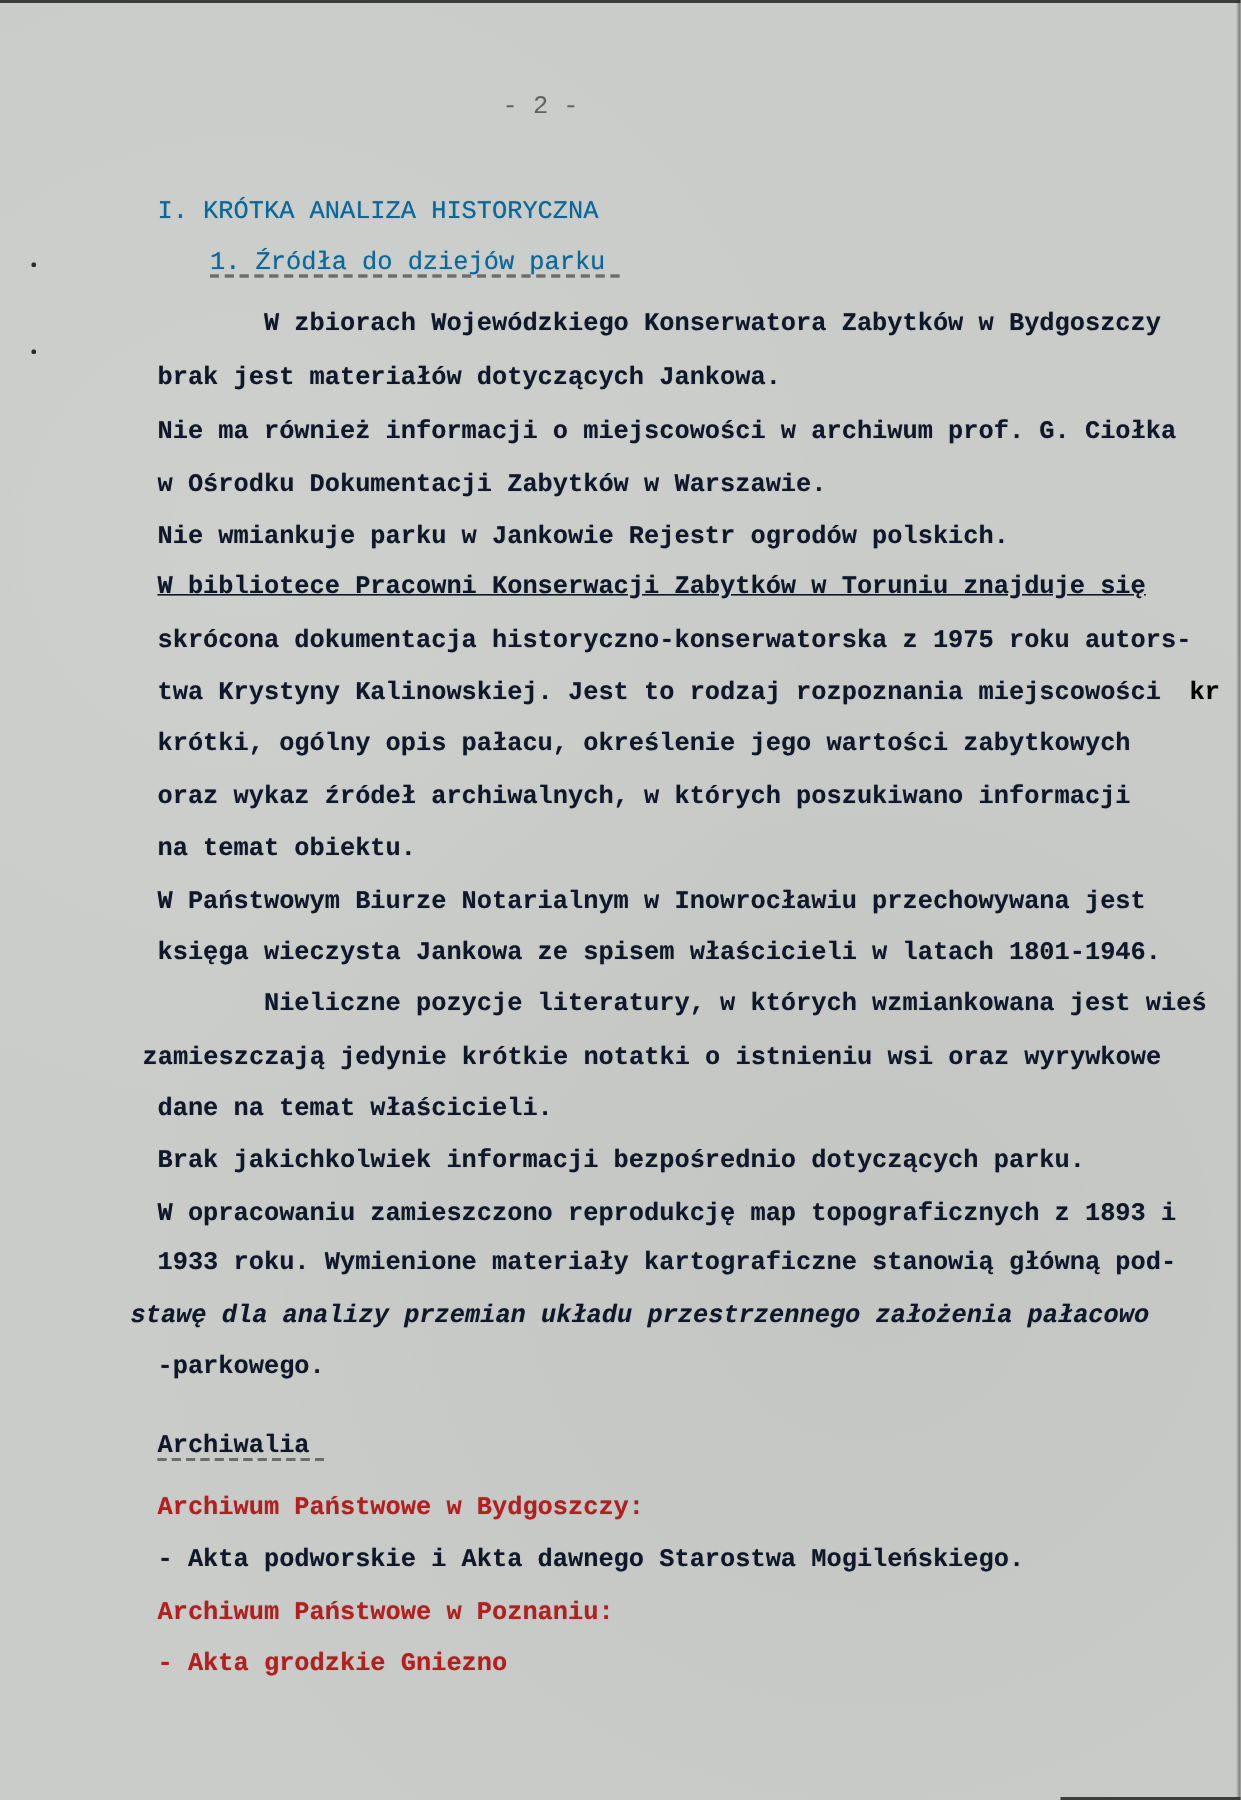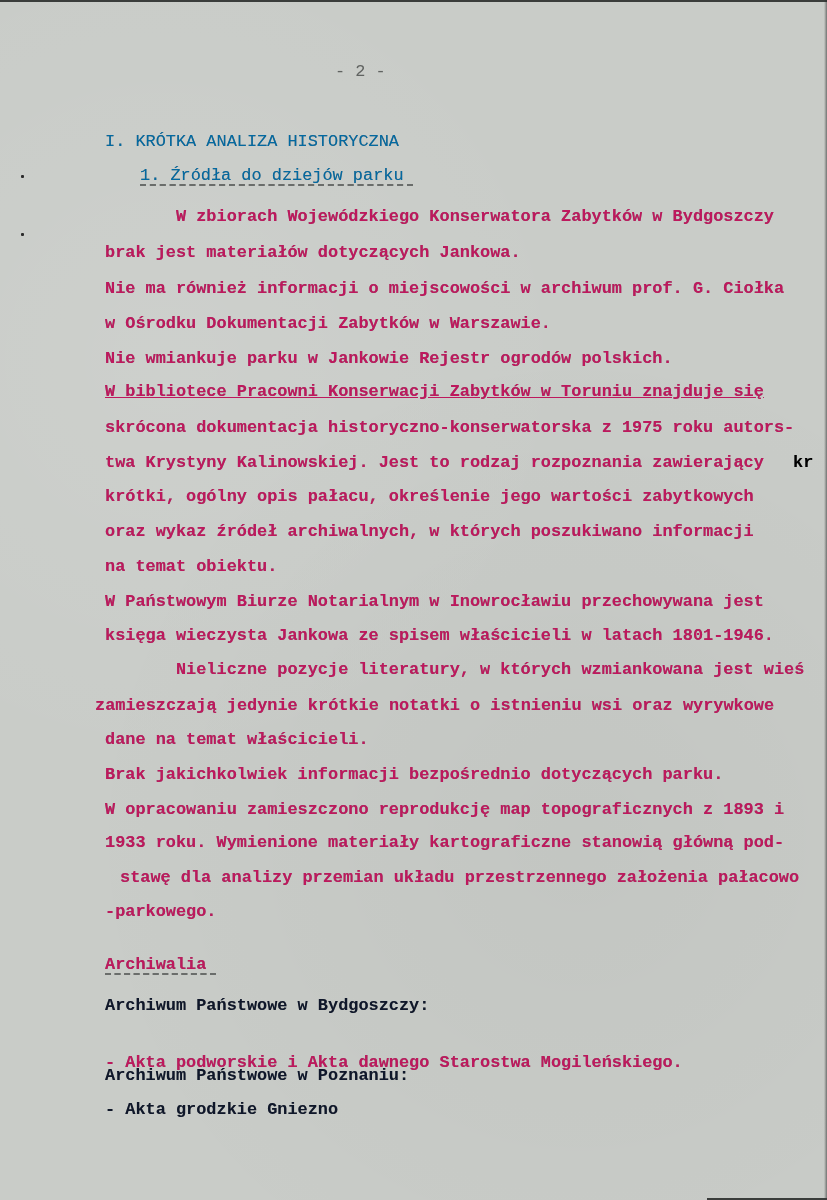--- a/index.html
+++ b/index.html
@@ -36,24 +36,24 @@
     background: #2b2b2b;
     border-radius: 1px;
   }
   .line {
     position: absolute;
     white-space: pre;
     font-size: 16.9px;
     line-height: 20px;
     font-weight: bold;
     letter-spacing: 0;
-    color: #be185d;
+    color: #0f172a;
     text-shadow: 0 0 0.6px rgba(60,60,60,0.5);
   }
-  .line.light { color: #0f172a; }
+  .line.light { color: #b91c1c; }
   .line.heading { font-weight: normal; color: #0369a1; }
   .underlined {
     text-decoration: underline;
     text-decoration-style: dashed;
     text-decoration-thickness: 2px;
     text-underline-offset: 4px;
     text-decoration-color: #6a6d6b;
   }
   .page-number {
     position: absolute;
@@ -84,36 +84,36 @@
 <div class="line heading underlined" style="left:140px; top:166px;">1. Źródła do dziejów parku </div>
 
 <div id="body">
   <div class="line" style="left:105px; top:207px;">       W zbiorach Wojewódzkiego Konserwatora Zabytków w Bydgoszczy</div>
   <div class="line" style="left:105px; top:243px;">brak jest materiałów dotyczących Jankowa.</div>
   <div class="line" style="left:105px; top:279px;">Nie ma również informacji o miejscowości w archiwum prof. G. Ciołka</div>
   <div class="line" style="left:105px; top:314px;">w Ośrodku Dokumentacji Zabytków w Warszawie.</div>
   <div class="line" style="left:105px; top:349px;">Nie wmiankuje parku w Jankowie Rejestr ogrodów polskich.</div>
   <div class="line" style="left:105px; top:382px;text-decoration:underline;">W bibliotece Pracowni Konserwacji Zabytków w Toruniu znajduje się</div>
   <div class="line" style="left:105px; top:418px;">skrócona dokumentacja historyczno-konserwatorska z 1975 roku autors-</div>
-  <div class="line" style="left:105px; top:453px;">twa Krystyny Kalinowskiej. Jest to rodzaj rozpoznania zawierający</div>
+  <div class="line" style="left:105px; top:453px;">twa Krystyny Kalinowskiej. Jest to rodzaj rozpoznania miejscowości</div>
   <div class="line ghost" style="left:793px; top:453px;">kr</div>
   <div class="line" style="left:105px; top:487px;text-align:center;">krótki, ogólny opis pałacu, określenie jego wartości zabytkowych</div>
   <div class="line" style="left:105px; top:522px;">oraz wykaz źródeł archiwalnych, w których poszukiwano informacji</div>
   <div class="line" style="left:105px; top:557px;">na temat obiektu.</div>
   <div class="line" style="left:105px; top:592px;">W Państwowym Biurze Notarialnym w Inowrocławiu przechowywana jest</div>
   <div class="line" style="left:105px; top:626px;">księga wieczysta Jankowa ze spisem właścicieli w latach 1801-1946.</div>
   <div class="line" style="left:105px; top:660px;">       Nieliczne pozycje literatury, w których wzmiankowana jest wieś</div>
   <div class="line" style="left:95px; top:696px;">zamieszczają jedynie krótkie notatki o istnieniu wsi oraz wyrywkowe</div>
   <div class="line" style="left:105px; top:730px;">dane na temat właścicieli.</div>
   <div class="line" style="left:105px; top:765px;">Brak jakichkolwiek informacji bezpośrednio dotyczących parku.</div>
   <div class="line" style="left:105px; top:800px;">W opracowaniu zamieszczono reprodukcję map topograficznych z 1893 i</div>
   <div class="line" style="left:105px; top:833px;">1933 roku. Wymienione materiały kartograficzne stanowią główną pod-</div>
-  <div class="line" style="left:120px; top:868px;">stawę dla analizy przemian układu przestrzennego założenia pałacowo</div>
+  <div class="line" style="left:87px; top:868px;font-style:italic;">stawę dla analizy przemian układu przestrzennego założenia pałacowo</div>
   <div class="line" style="left:105px; top:902px;">-parkowego.</div>
 </div>
 
 <div class="line underlined" style="left:105px; top:955px;">Archiwalia </div>
 <div id="archives">
   <div class="line light" style="left:105px; top:996px;">Archiwum Państwowe w Bydgoszczy:</div>
-  <div class="line" style="left:105px; top:1031px;margin-top:22px;">- Akta podworskie i Akta dawnego Starostwa Mogileńskiego.</div>
+  <div class="line" style="left:105px; top:1031px;">- Akta podworskie i Akta dawnego Starostwa Mogileńskiego.</div>
   <div class="line light" style="left:105px; top:1066px;text-align:right;">Archiwum Państwowe w Poznaniu:</div>
   <div class="line light" style="left:105px; top:1100px;">- Akta grodzkie Gniezno</div>
 </div>
 
 </body></html>

